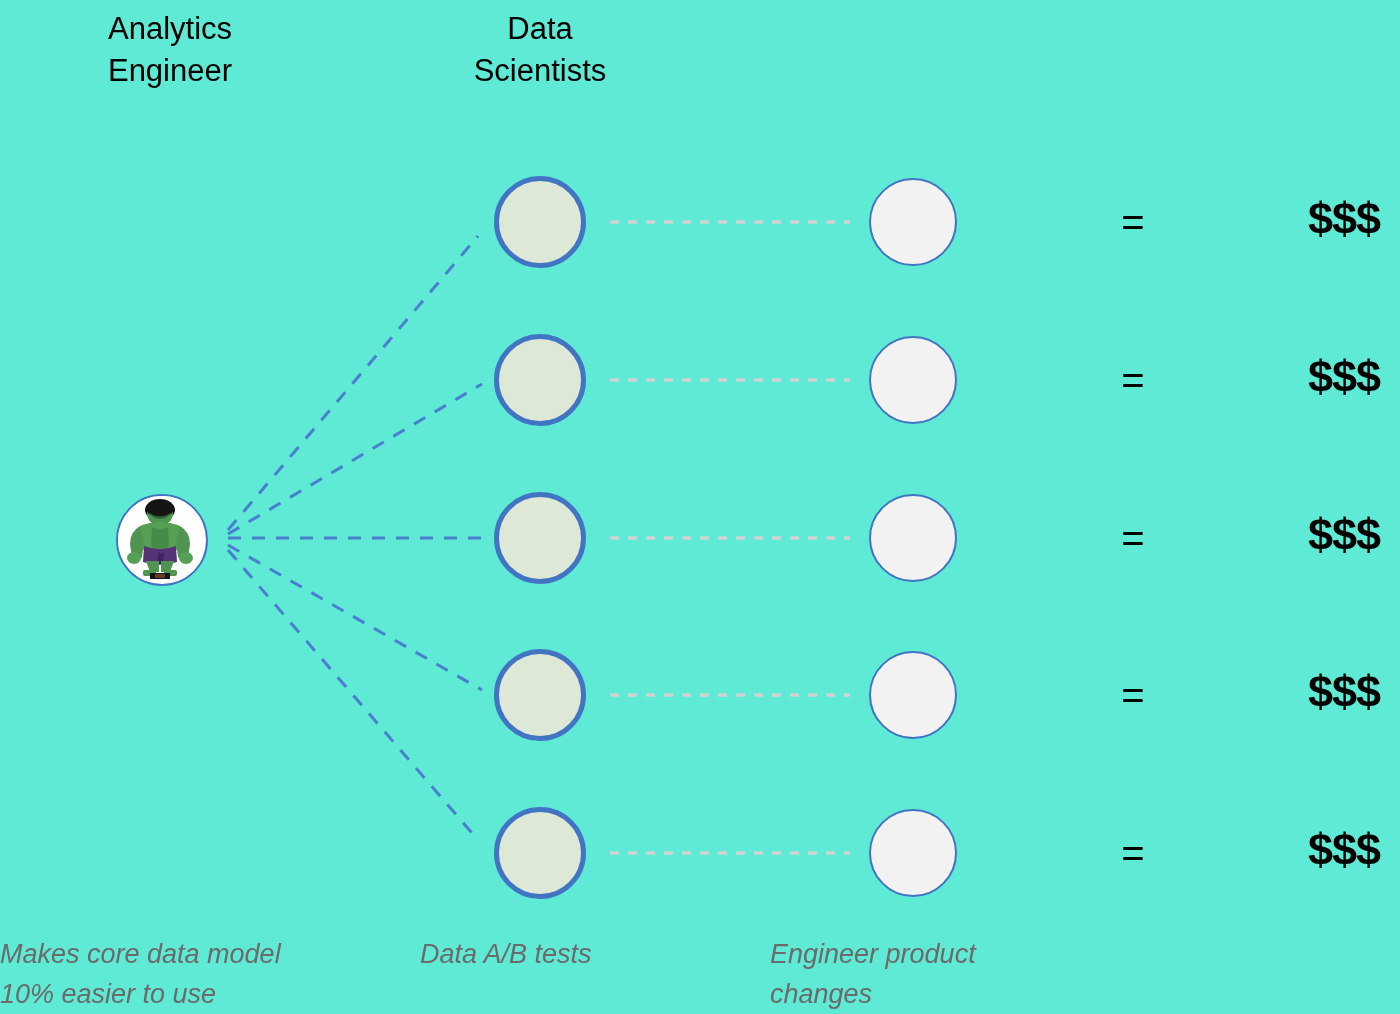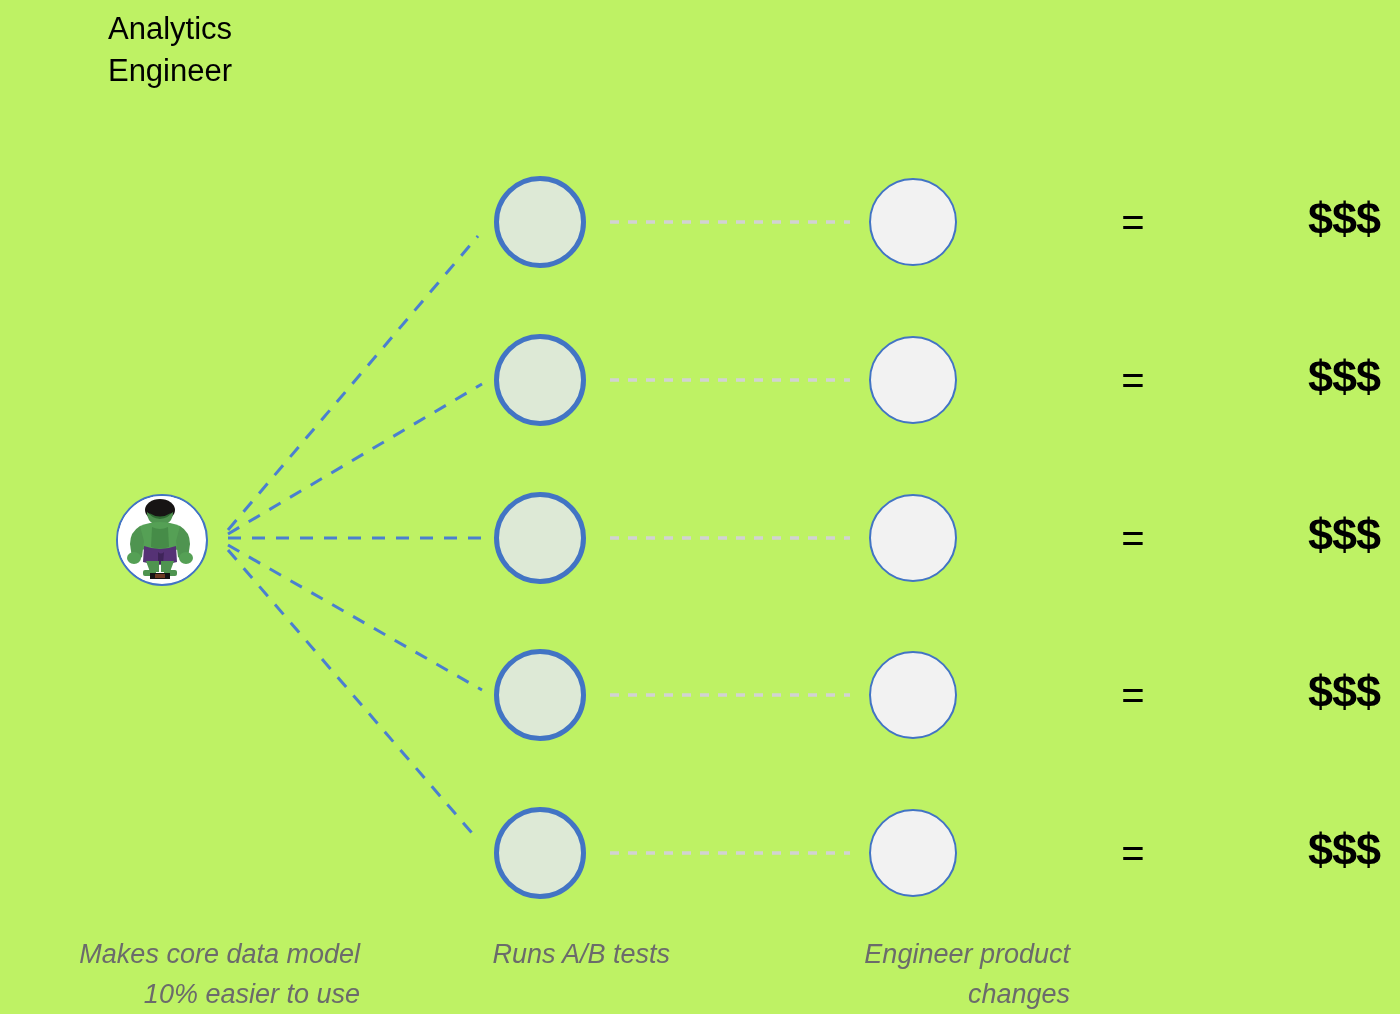--- a/index.html
+++ b/index.html
@@ -8,21 +8,21 @@
     background: #ffffff;
   }
   body {
     font-family: "Liberation Sans", sans-serif;
     -webkit-font-smoothing: antialiased;
   }
   #canvas {
     position: relative;
     width: 1400px;
     height: 1014px;
-    background: #bef264;
+    background: #5eead4;
     overflow: hidden;
   }
 
   
   .col-header {
     position: absolute;
     text-align: center;
     color: #000000;
     font-size: 31px;
     line-height: 42px;
@@ -91,38 +91,40 @@
   .money {
     font-size: 45px;
     font-weight: 700;
     width: 140px;
     letter-spacing: -1px;
   }
 
   
   .caption {
     position: absolute;
-    text-align: right;
+    text-align: left;
     color: #6b6b6b;
     font-style: italic;
     font-size: 27px;
     line-height: 40px;
     white-space: pre-line;
   }
   #cap-ae { left: 0px;   top: 934px; width: 360px; }
   #cap-ds { left: 420px; top: 934px; width: 250px; }
   #cap-pt { left: 770px; top: 934px; width: 300px; }
 </style>
 </head>
 <body>
 
 <div id="canvas">
 
   <div class="col-header" id="hdr-ae">Analytics
 Engineer</div>
+  <div class="col-header" id="hdr-ds">Data
+Scientists</div>
 
   <svg id="edges" viewBox="0 0 1400 1014">
 
     <g stroke="#4a7fd0" stroke-width="3" stroke-dasharray="13,11" fill="none" stroke-linecap="butt">
       <line x1="228" y1="530" x2="478" y2="236"></line>
       <line x1="228" y1="534" x2="482" y2="384"></line>
       <line x1="228" y1="538" x2="488" y2="538"></line>
       <line x1="228" y1="545" x2="482" y2="690"></line>
       <line x1="228" y1="550" x2="478" y2="840"></line>
     </g>
@@ -191,17 +193,17 @@
   <div class="eq" style="left:1103px; top:675px;">=</div>
   <div class="money" style="left:1274px; top:669px;">$$$</div>
 
   <div class="node node-green" style="left:494px; top:807px;"></div>
   <div class="node node-gray" style="left:869px; top:809px;"></div>
   <div class="eq" style="left:1103px; top:833px;">=</div>
   <div class="money" style="left:1274px; top:827px;">$$$</div>
 
   <div class="caption" id="cap-ae">Makes core data  model
 10% easier to use</div>
-  <div class="caption" id="cap-ds">Runs A/B tests</div>
+  <div class="caption" id="cap-ds">Data A/B tests</div>
   <div class="caption" id="cap-pt">Engineer product
 changes</div>
 
 </div>
 
 </body></html>

